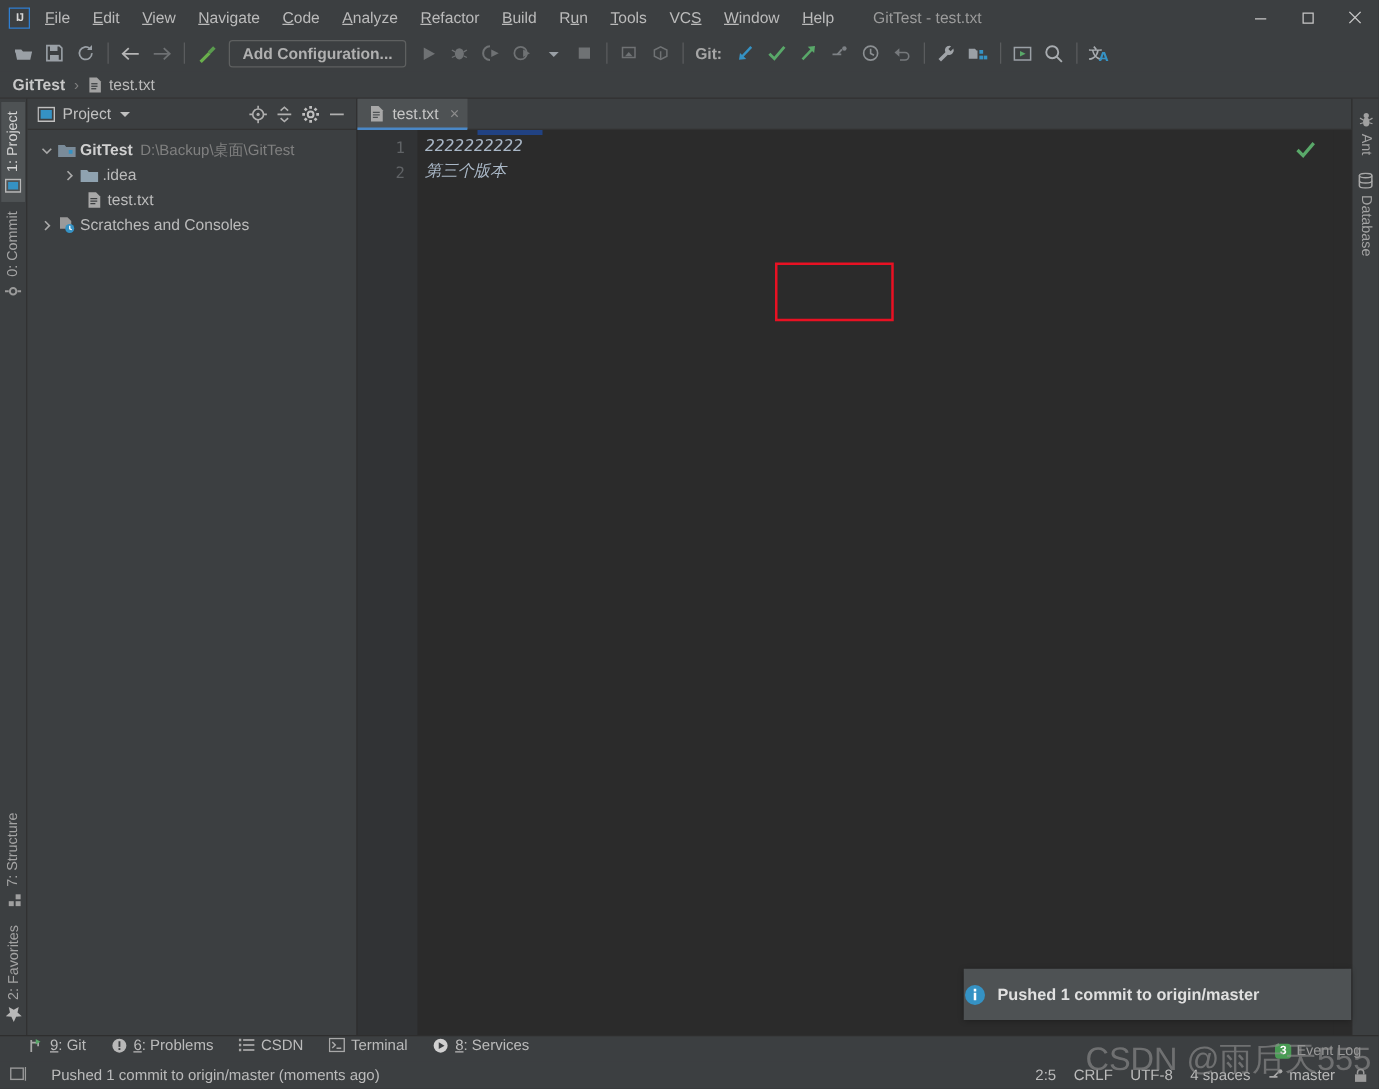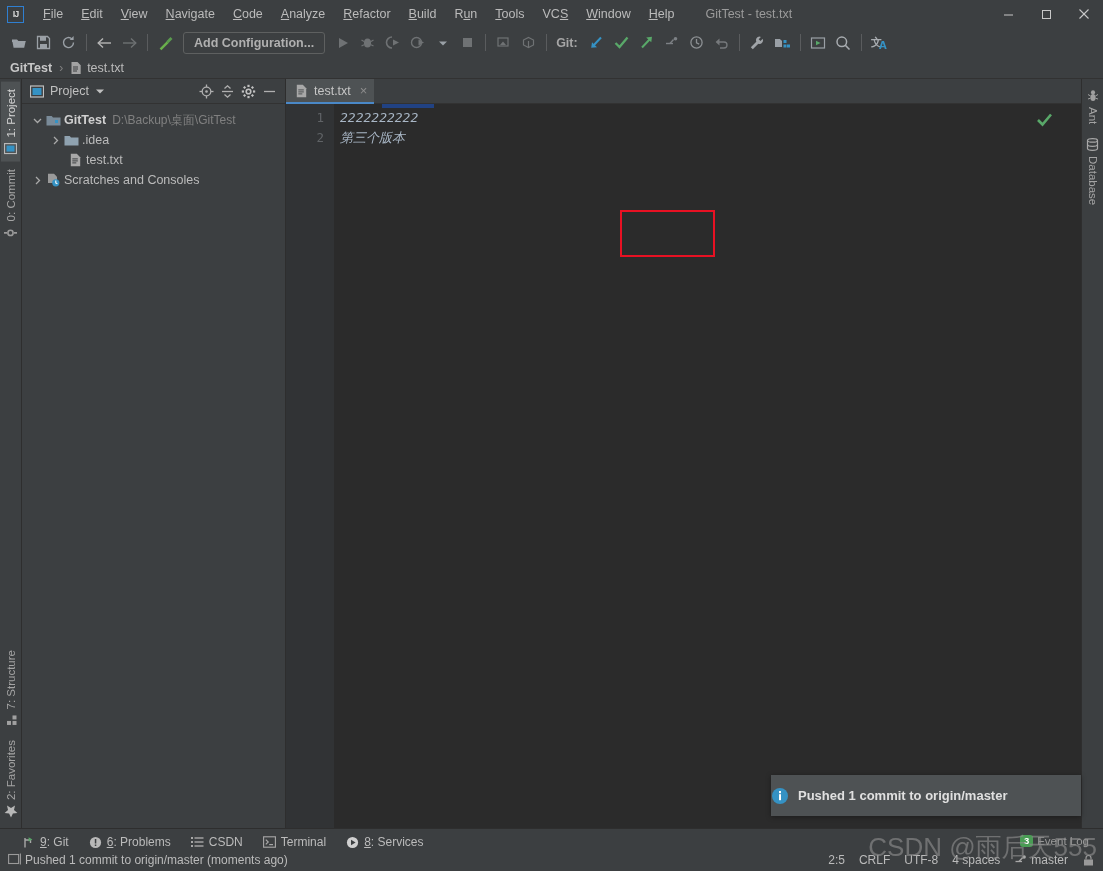--- a/index.html
+++ b/index.html
@@ -15,21 +15,21 @@
     -webkit-font-smoothing:antialiased;
   }
   .ide { width:1103px; height:871px; display:flex; flex-direction:column; position:relative; }
 
   
   .titlebar {
     height:28px; background:#3c3f41; display:flex; align-items:center;
     flex:0 0 28px; position:relative;
   }
   .ij-logo {
-    width:17px; height:17px; margin-left:7px; margin-right:10px;
+    width:17px; height:17px; margin-left:7px; margin-right:3px;
     border:1.5px solid #2f7fd1; background:#3c3f41; color:#d6d6d6;
     font-size:9px; font-weight:bold; display:flex; align-items:center; justify-content:center;
     letter-spacing:-1px;
   }
   .menu { display:flex; align-items:center; gap:0px; }
   .menu-item {
     padding:3px 9px; color:#bbbbbb; font-size:12.5px; white-space:nowrap; cursor:default;
   }
   .menu-item u { text-decoration:underline; }
   .win-title {
@@ -143,31 +143,31 @@
   
   .balloon {
     position:absolute; right:22px; bottom:12px; width:310px; height:41px;
     background:#4e5254; display:flex; align-items:center; gap:9px;
     box-shadow:0 1px 5px rgba(0,0,0,0.35);
   }
   .balloon-text { color:#e0e0e0; font-size:13px; font-weight:bold; }
 
   
   .toolwin-bar {
-    height:21px; flex:0 0 21px; background:#3c3f41; display:flex; align-items:flex-end;
+    height:21px; flex:0 0 21px; background:#3c3f41; display:flex; align-items:flex-start;
     padding-left:22px; gap:20px; border-top:1px solid #2e2e2e;
   }
   .twb-item { display:flex; align-items:center; gap:5px; font-size:12px; color:#bbbbbb; white-space:nowrap; }
   .twb-item u { text-decoration:underline; }
 
   .statusbar {
     height:22px; flex:0 0 22px; background:#3c3f41; display:flex; align-items:center;
     padding-left:8px; font-size:12px; color:#bbbbbb; position:relative;
   }
-  .sb-left { display:flex; align-items:flex-start; gap:4px; }
+  .sb-left { display:flex; align-items:flex-start; gap:20px; }
   .sb-right { position:absolute; right:8px; display:flex; align-items:center; gap:14px; }
   .sb-item { white-space:nowrap; }
 
   .watermark {
     position:absolute; right:6px; bottom:6px; font-size:26px; color:#8f8f8f;
     opacity:0.62; white-space:nowrap; pointer-events:none; z-index:40;
     font-family:"Liberation Sans", sans-serif;
   }
   .evlog {
     position:absolute; right:14px; bottom:24px; display:flex; align-items:center; gap:4px;

